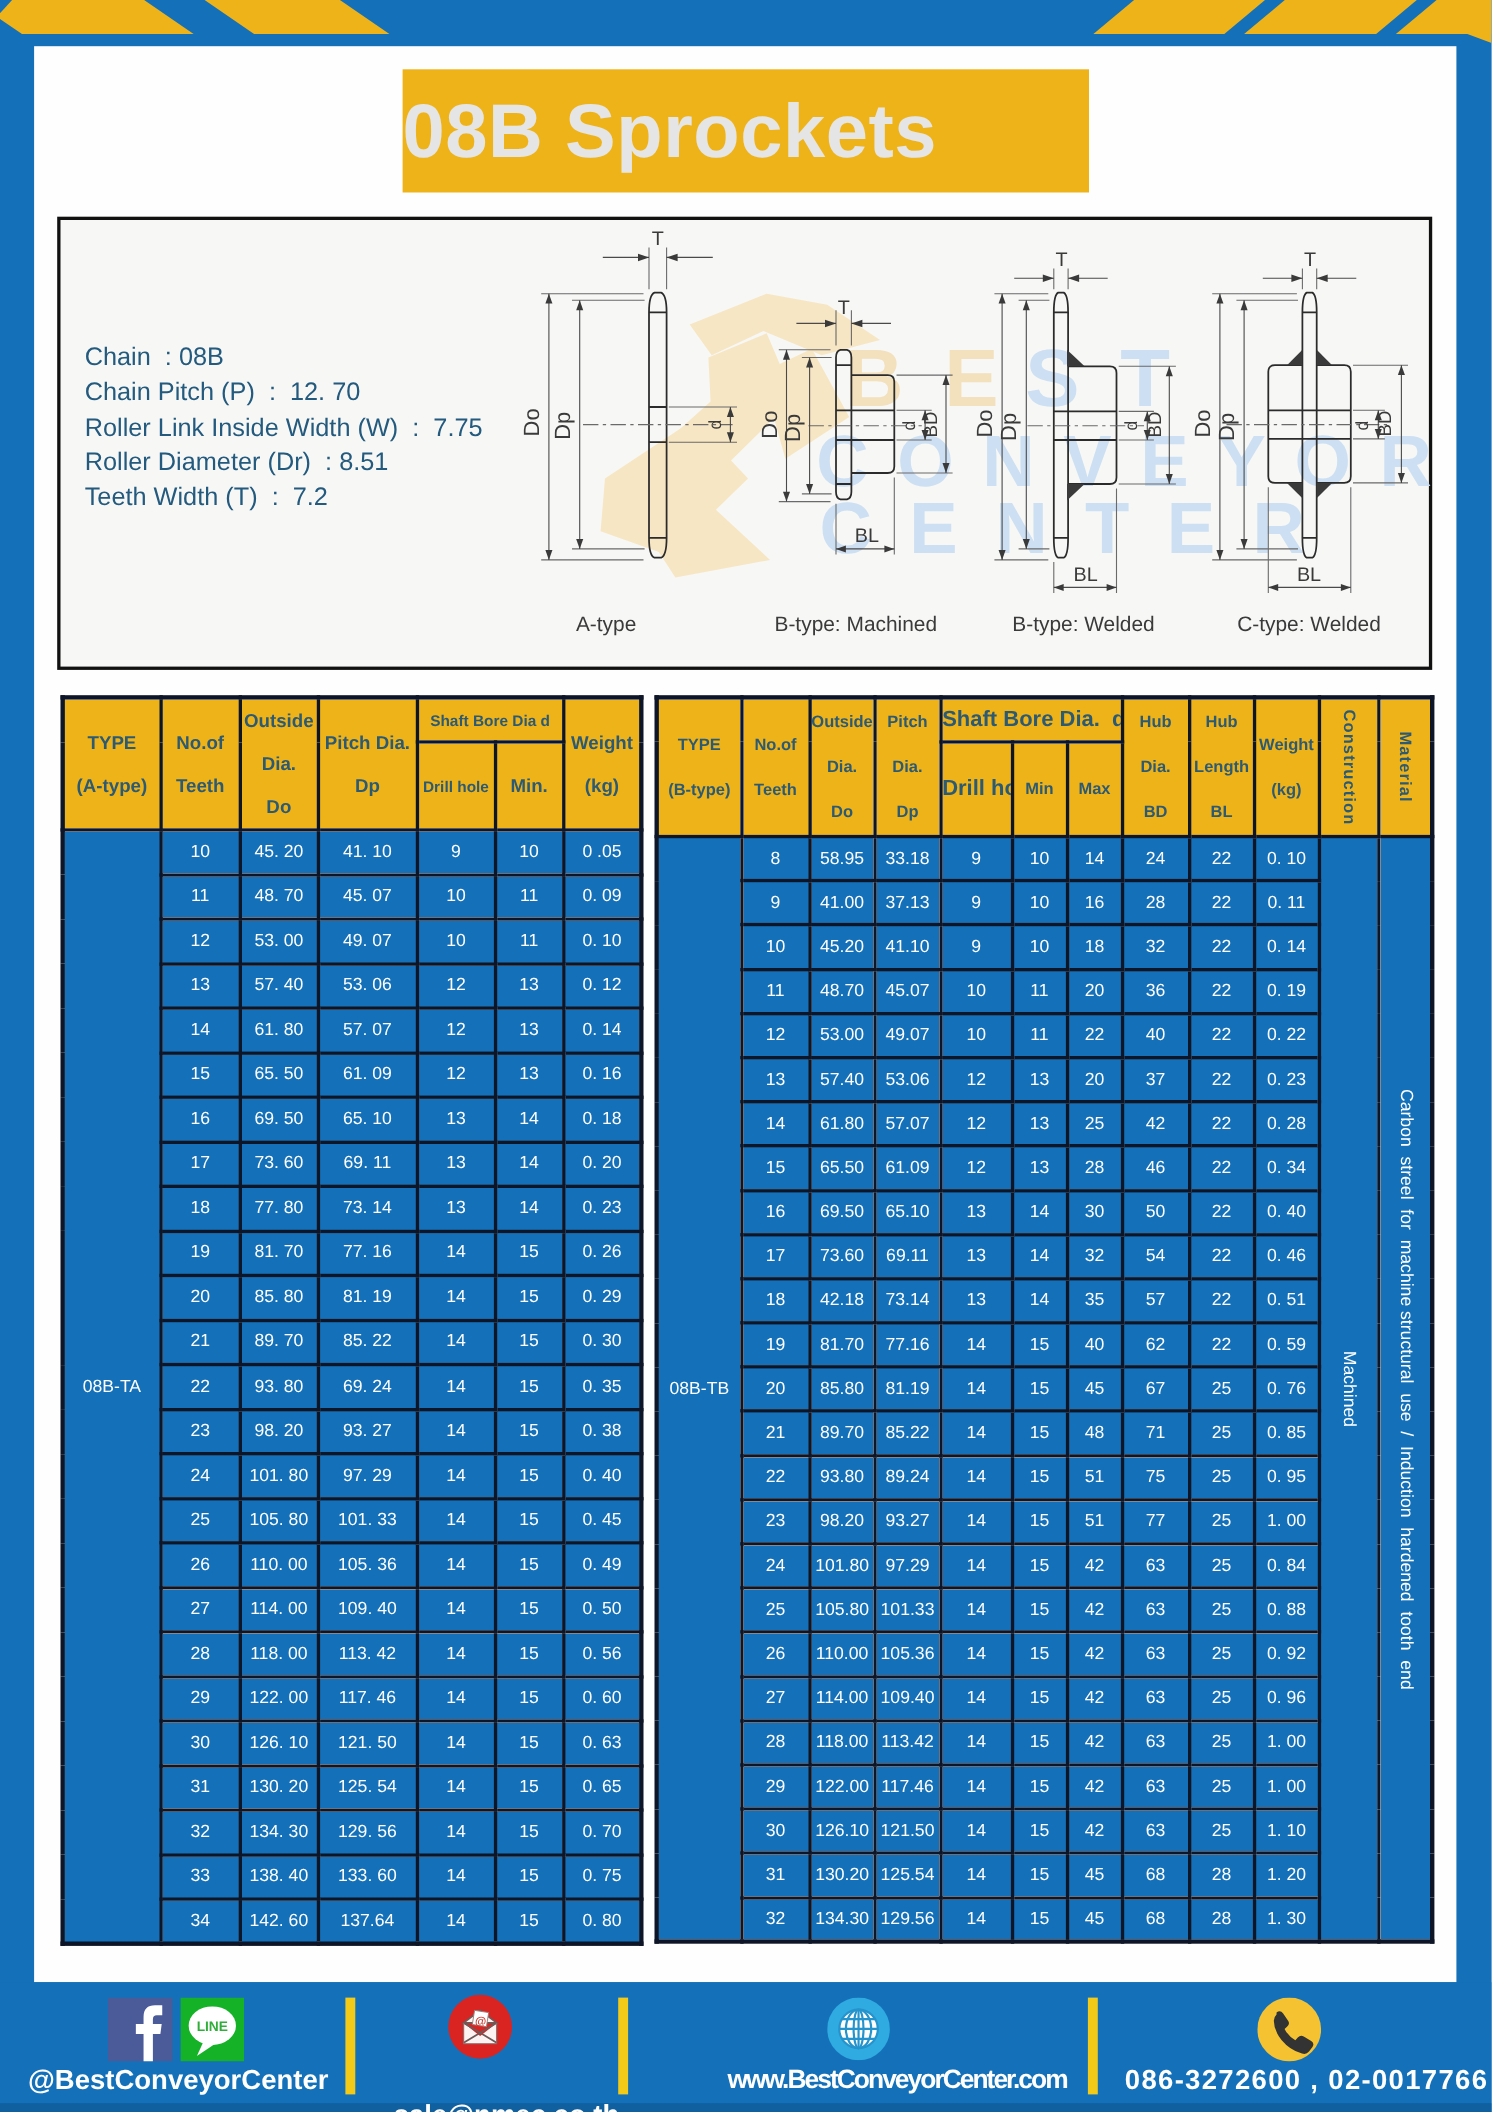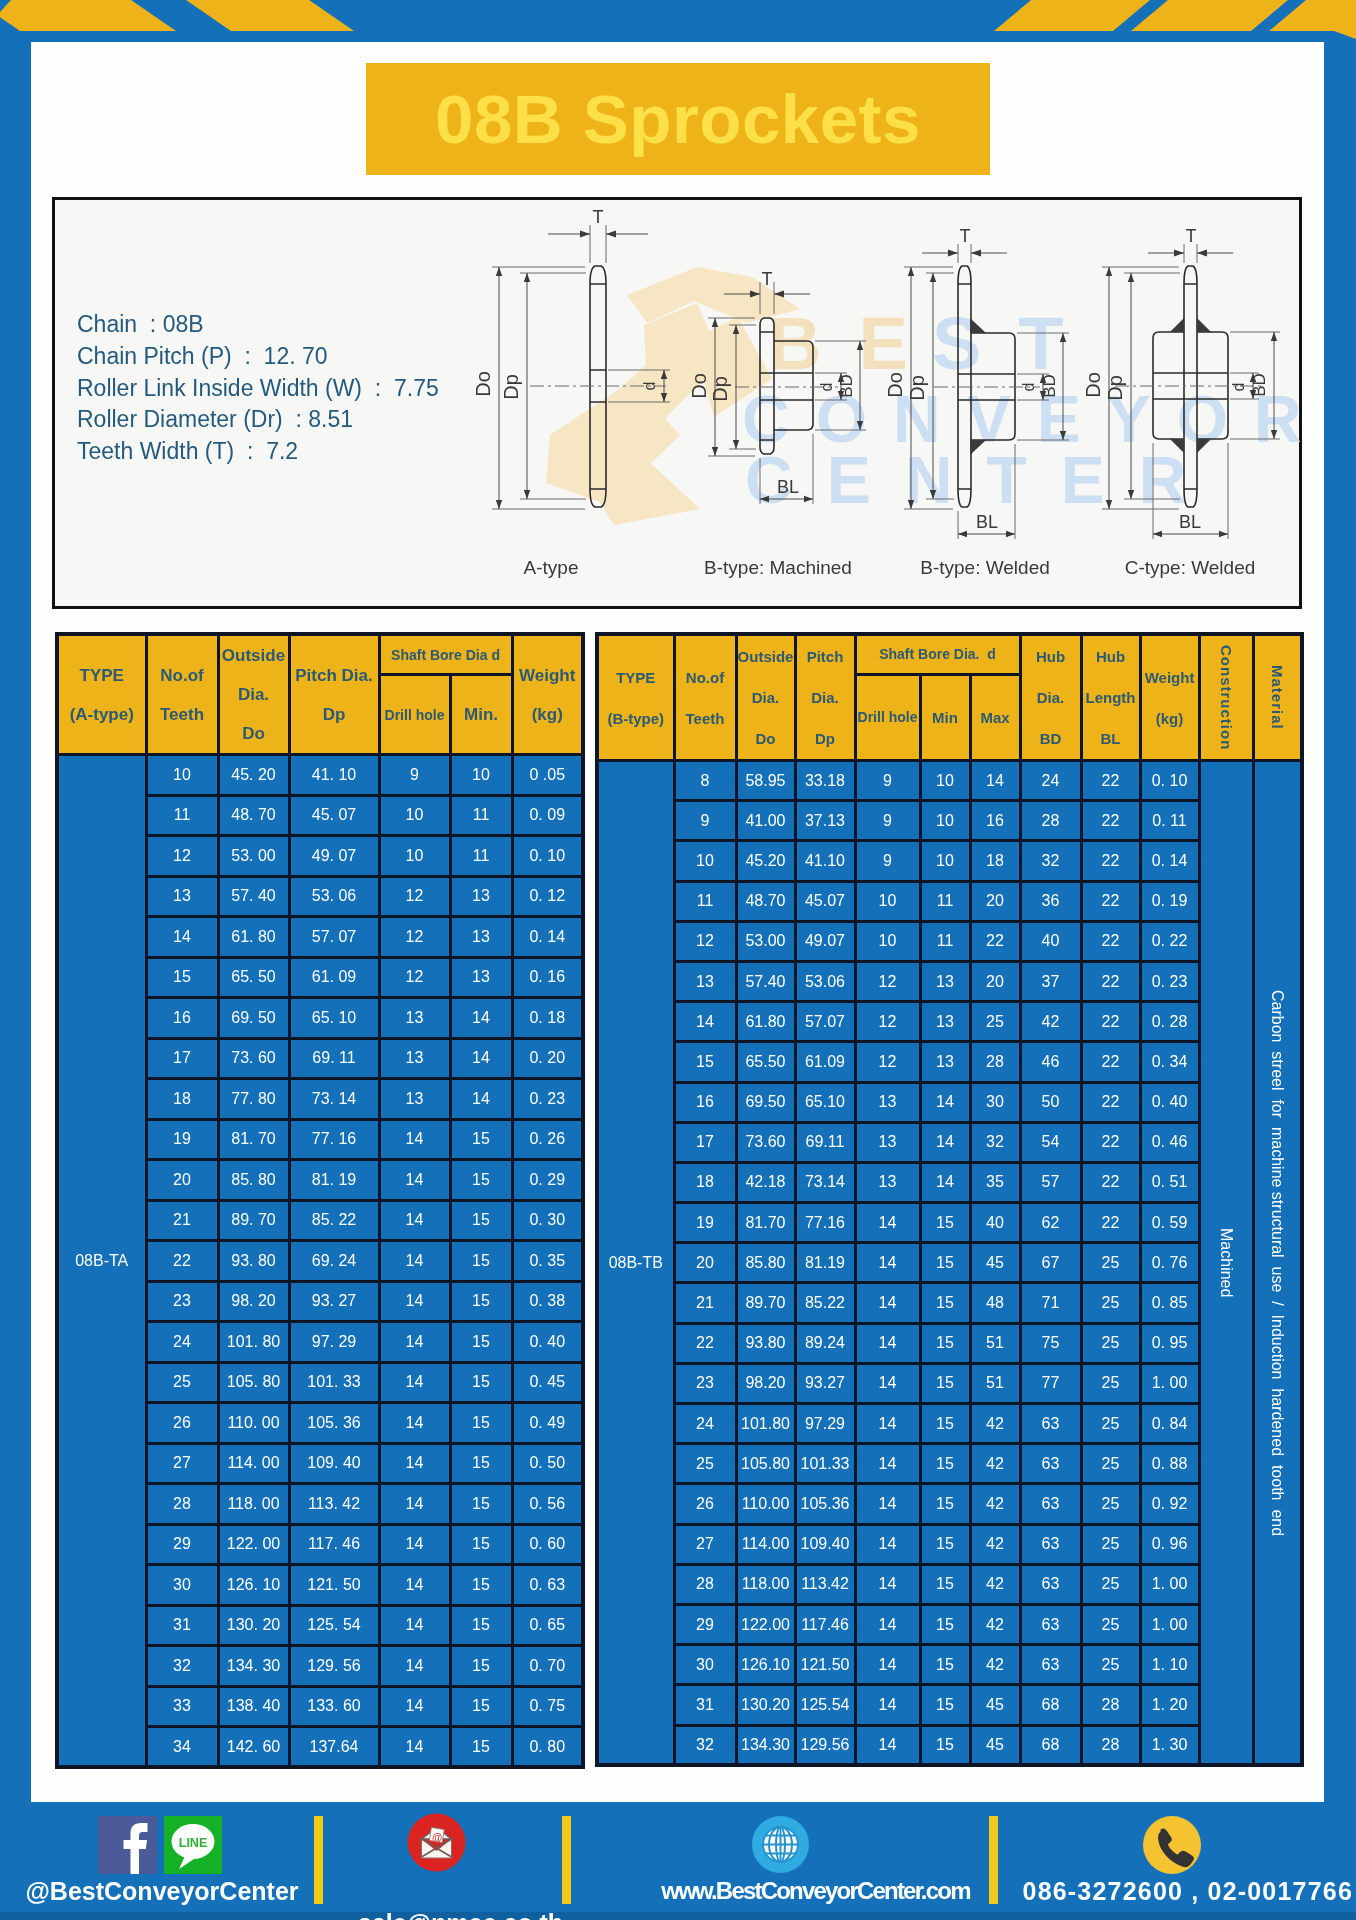--- a/index.html
+++ b/index.html
@@ -14,40 +14,40 @@
 .tbl td.typec{background:#1471b9;color:#ffffff;font-size:16px;}
 .hr1L{height:39px;}
 .hr2L{height:77px;}
 .hr1R{height:39px;}
 .hr2R{height:83px;}
 .tbl .vert{writing-mode:vertical-rl;font-size:15px;letter-spacing:1px;line-height:1;}
 .tbl .vert2{writing-mode:vertical-rl;font-size:15px;font-weight:normal;line-height:1;}
 .tbl .sm{font-size:15px;}
 .tbl .mat{font-size:14px;}
 .rt .hc{font-size:15px;line-height:41px;}
-.rt .nw{font-size:14px;line-height:32px;}
+.rt .nw{font-size:20px;line-height:32px;}
 .rt .vert{font-size:15px;}
 </style></head>
 <body>
 
 <div class="abs" style="left:31px;top:42px;width:1293px;height:1760px;background:#fefefe;"></div>
 
 <svg class="absvg" style="left:0;top:0" width="1356" height="42" viewBox="0 0 1356 42">
     <polygon points="-25,0 131,0 176,31 20,31" fill="#efb31a"></polygon>
     <polygon points="186,0 309,0 354,31 231,31" fill="#efb31a"></polygon>
     <polygon points="1031,0 1150,0 1113,31 994,31" fill="#efb31a"></polygon>
     <polygon points="1168,0 1288,0 1251,31 1131,31" fill="#efb31a"></polygon>
     <polygon points="1306,0 1440,0 1403,31 1269,31" fill="#efb31a"></polygon>
     <polygon points="1334,31 1356,31 1356,39" fill="#efb31a"></polygon>
     <polygon points="0,0 11,0 0,12" fill="#1471b9"></polygon>
   </svg>
 
 <div class="abs" style="left:366px;top:63px;width:624px;height:112px;background:#efb31a;"></div>
 
-<div class="abs" style="left:366px;top:88px;width:624px;text-align:center;font-size:69px;font-weight:bold;color:#fde047;line-height:64px;letter-spacing:0.5px;">08B Sprockets</div>
+<div class="abs" style="left:366px;top:88px;width:624px;font-size:69px;font-weight:bold;color:#e5e5e5;line-height:64px;letter-spacing:0.5px;">08B Sprockets</div>
 
 <div class="abs" style="left:52px;top:197px;width:1244px;height:406px;background:#f7f7f5;border:3px solid #111111;"></div>
 <svg class="absvg" style="left:52px;top:197px;" width="1250" height="412" viewBox="0 0 1250 412">
 <style>.dim{stroke:#4a4a4a;stroke-width:1;fill:none}.arr{fill:#3a3a3a}.thin{stroke:#6a6a6a;stroke-width:1;fill:none}.prof{stroke:#2b2b2b;stroke-width:1.6;fill:none}.dlab{fill:#3a3a3a;font-family:"Liberation Sans",sans-serif}.cap{fill:#3a3a3a;font-family:"Liberation Sans",sans-serif;font-size:19px}.wmt{font-family:"Liberation Sans",sans-serif;font-weight:bold;opacity:0.95}</style>
 
 <g>
 <g fill="#f7e6c3">
         <polygon points="575,98 645,70 700,80 748,112 695,126 642,104 595,126"></polygon>
         <polygon points="592,128 645,106 670,165 602,232 556,202 594,168"></polygon>
         <polygon points="498,238 578,185 628,238 556,308 494,286"></polygon>

